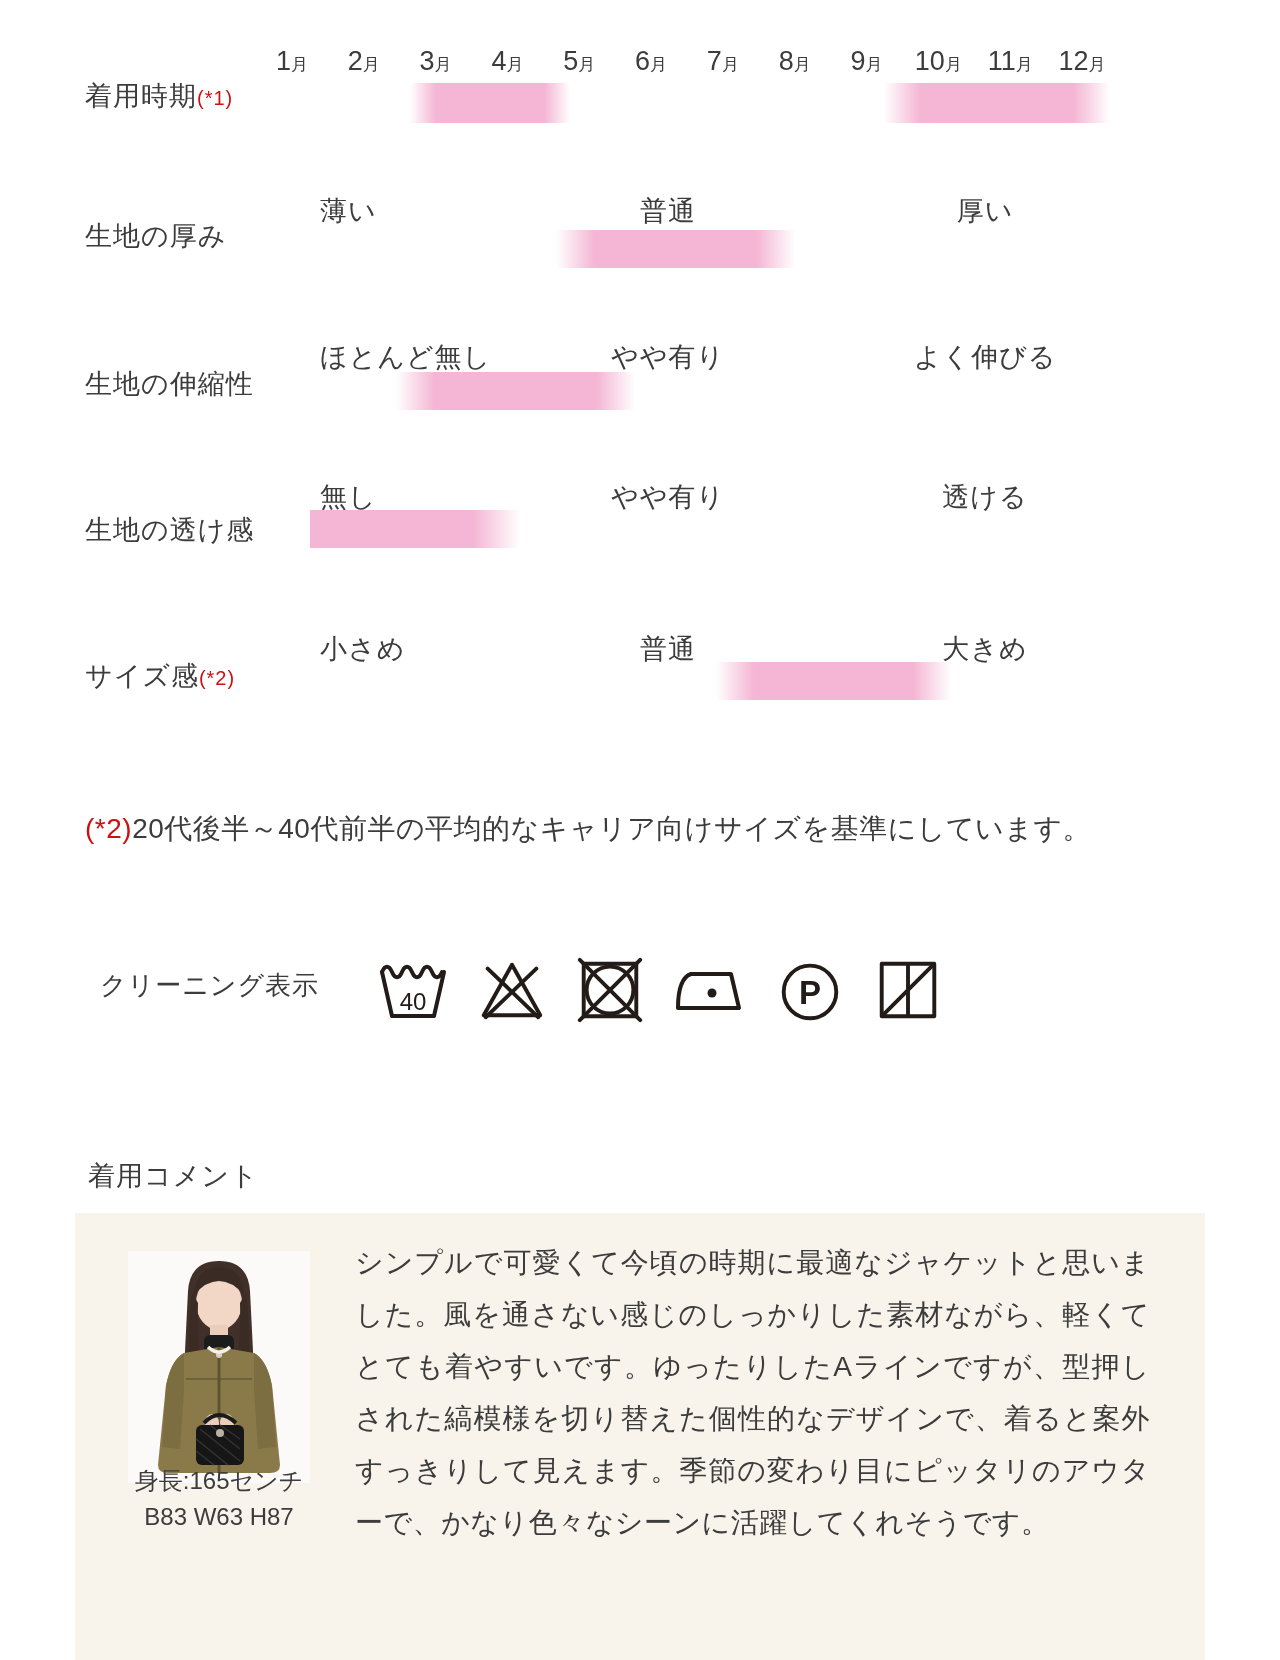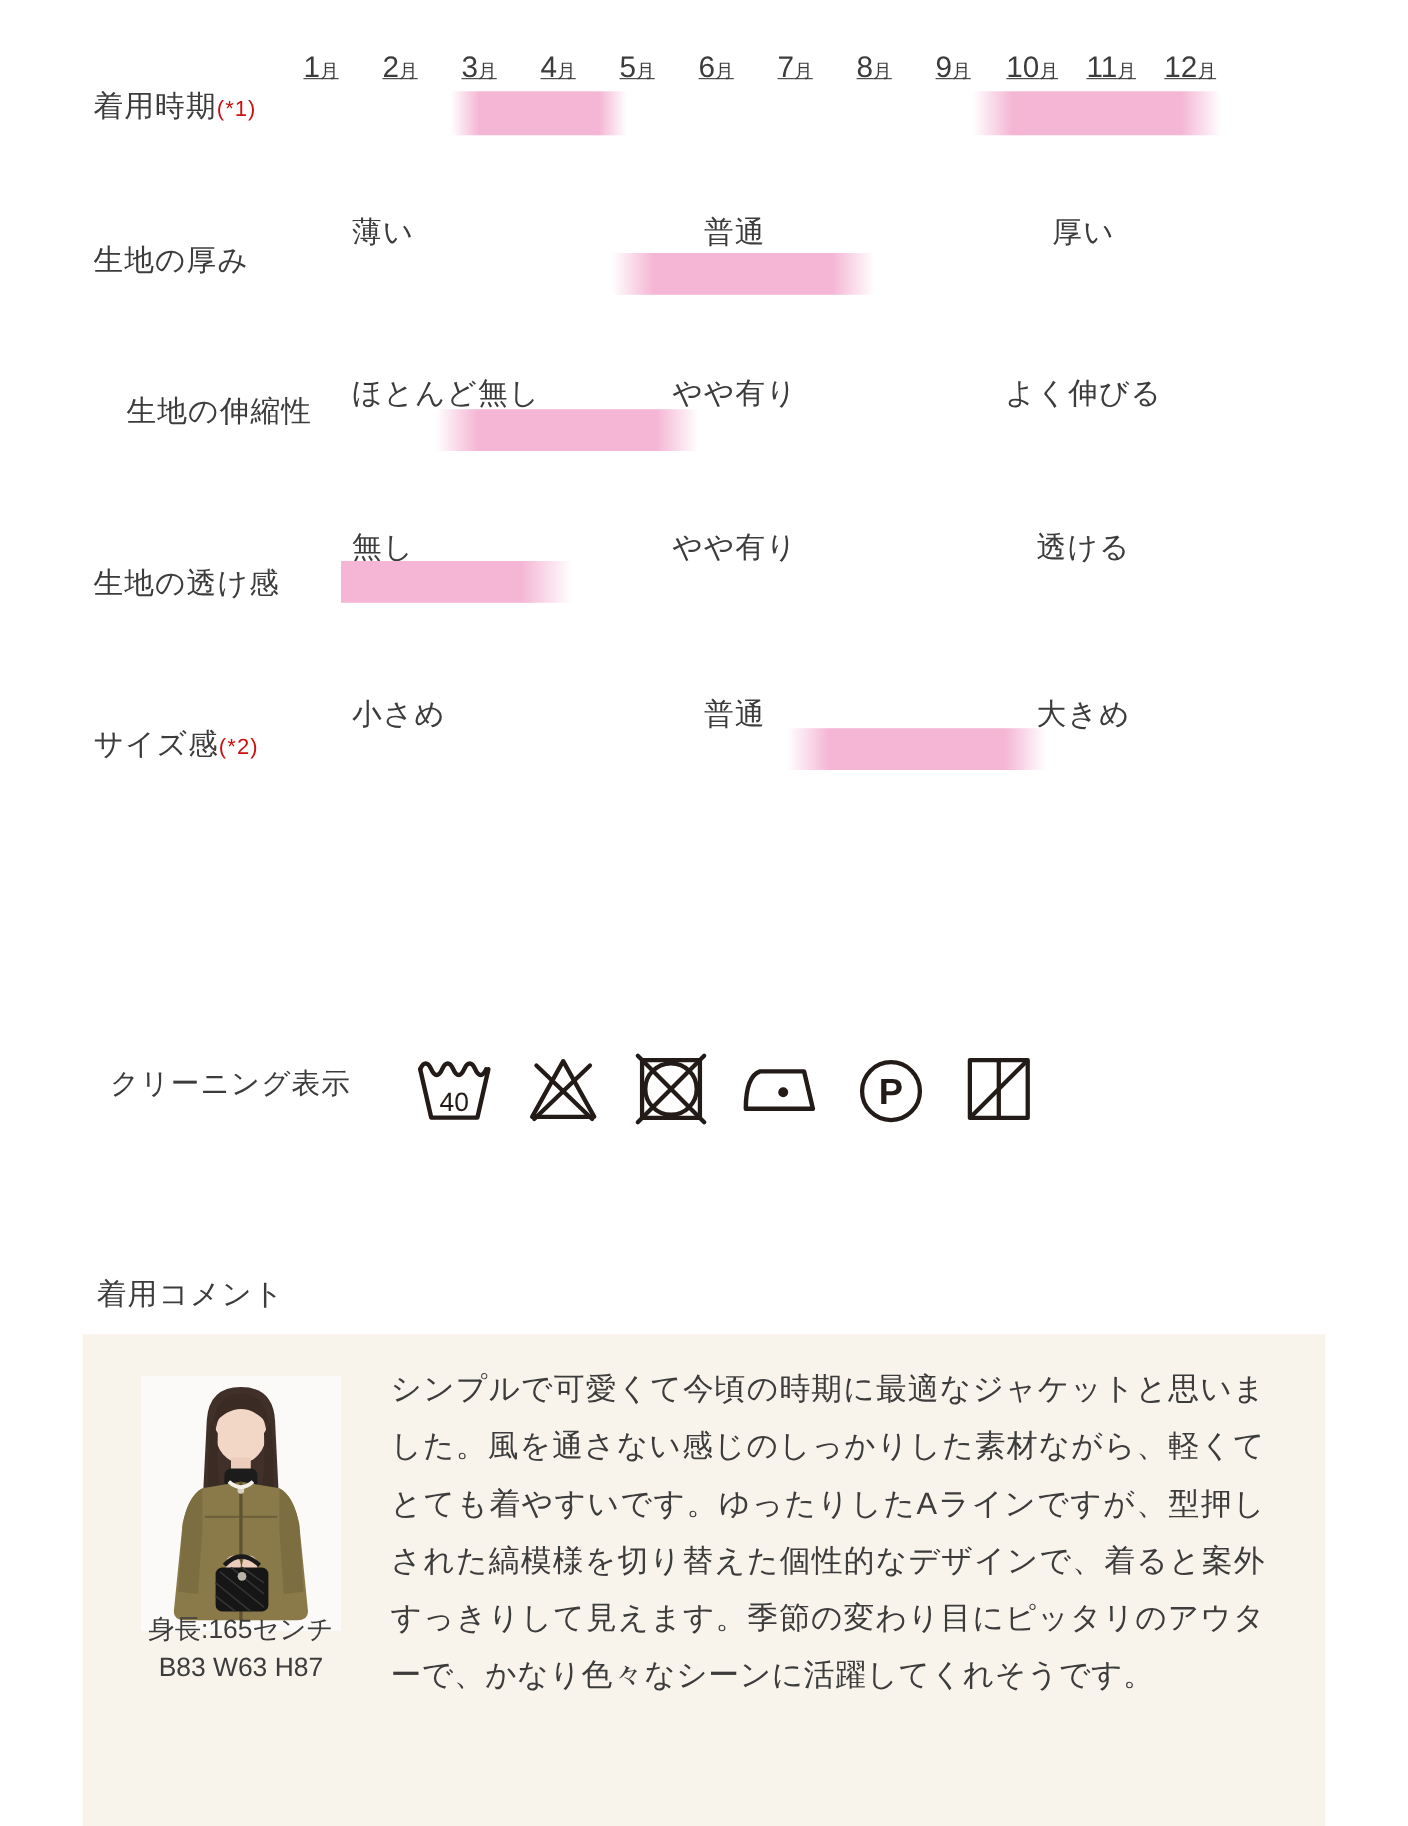--- a/index.html
+++ b/index.html
@@ -7,21 +7,21 @@
   .page {
     position:relative; width:1280px; height:1660px; overflow:hidden;
     background:#ffffff; color:#3c3c3c;
     font-family:"Liberation Sans","DejaVu Sans",sans-serif;
   }
   .row-label { position:absolute; left:85px; font-size:27px; white-space:nowrap; letter-spacing:1px; }
   .ref { color:#cc1111; font-size:20px; }
 
   
   .months { position:absolute; left:256px; top:46px; width:862px; display:flex; }
-  .month { flex:1; text-align:center; white-space:nowrap;text-decoration:underline; }
+  .month { flex:1; text-align:center; white-space:nowrap; }
   .mnum { font-size:27px; }
   .msuf { font-size:17px; }
 
   
   .bar {
     position:absolute; height:38px;
     background:linear-gradient(to right, rgba(244,182,212,0), #F4B6D4 16%, #F4B6D4 84%, rgba(244,182,212,0));
   }
   .bar.tall { height:40px; }
   .bar.sharp-left {
@@ -34,21 +34,21 @@
   .opt-mid  { left:668px; transform:translateX(-50%); }
   .opt-right{ left:985px; transform:translateX(-50%); }
 
   .row-wear   { top:46px; }
   .row-wear .bar { top:37px; }
   .row-thick  { top:193px; height:90px; }
   .row-thick .bar { top:37px; }
   .row-thick .row-label { top:25px; }
   .row-stretch{ top:339px; height:90px; }
   .row-stretch .bar { top:33px; }
-  .row-stretch .row-label { top:17px;margin-left:30px; }
+  .row-stretch .row-label { top:27px; }
   .row-sheer  { top:479px; height:90px; }
   .row-sheer .bar { top:31px; }
   .row-sheer .row-label { top:33px; }
   .row-size   { top:631px; height:90px; }
   .row-size .bar { top:31px; }
   .row-size .row-label { top:27px; }
 
   .note { position:absolute; left:85px; font-size:28px; white-space:nowrap; letter-spacing:0.5px; }
   .note .red { color:#cc1111; }
   .note1 { top:748px; }
@@ -122,20 +122,21 @@
   </div>
 
   <div class="scale-row row-size">
     <div class="row-label"><span>サイズ感</span><span class="ref">(*2)</span></div>
     <span class="opt opt-left">小さめ</span>
     <span class="opt opt-mid">普通</span>
     <span class="opt opt-right">大きめ</span>
     <div class="bar" style="left: 55.9%; width: 18.4%;"></div>
   </div>
 
+  <div class="note note2"><span class="red">(*2)</span><span>20代後半～40代前半の平均的なキャリア向けサイズを基準にしています。</span></div>
 
   <div class="cleaning-label">クリーニング表示</div>
   <div class="symbols">
     <svg width="76" height="76" viewBox="0 0 76 76">
       <path class="care-stroke" d="M7 20 L17 64 H59 L69 20"></path>
       <path class="care-stroke" d="M7 20 C10 13 14 13 17 20 S24 27 27 20 S34 13 37 20 S44 27 47 20 S54 13 57 20 S64 27 67 20"></path>
       <text class="care-text" x="38" y="58" font-size="24" text-anchor="middle">40</text>
     </svg>
     <svg width="74" height="76" viewBox="0 0 76 76">
       <path class="care-stroke" d="M38 12 L9 64 H67 Z"></path>

